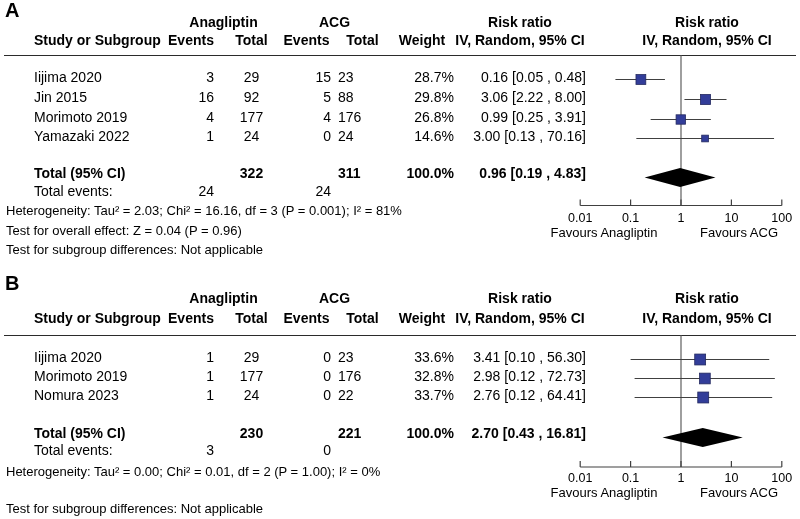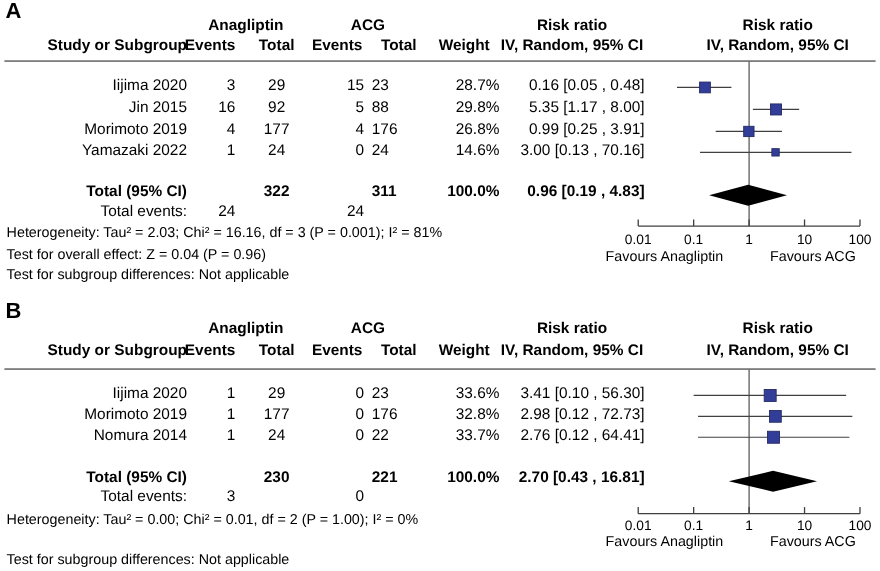--- a/index.html
+++ b/index.html
@@ -4,21 +4,21 @@
 <style>
   html, body { margin:0; padding:0; background:#ffffff; }
   .page {
     position:relative; width:800px; height:519px; background:#ffffff;
     font-family:"Liberation Sans", sans-serif; color:#000; overflow:hidden;
   }
   .panel-label { position:absolute; left:5px; font-size:20px; font-weight:bold; line-height:20px; }
   .row { position:absolute; left:0; width:800px; height:17px; line-height:17px; font-size:14px; white-space:nowrap;margin-left:28px; }
   .hdr { font-weight:bold; }
   .cell { position:absolute; top:0; height:17px; }
-  .c-study { left:6px;  width:136px; text-align:right; }
+  .c-study { left:6px;  width:136px; text-align:left; }
   .c-e1 { left:140px; width:46px;  text-align:right; }
   .c-t1 { left:196px; width:55px;  text-align:center; }
   .c-e2 { left:254px; width:49px;  text-align:right; }
   .c-t2 { left:310px; width:49px;  }
   .c-w  { left:362px; width:64px;  text-align:right; }
   .c-rr { left:426px; width:132px; text-align:right; }
   .c-g1 { left:140px; width:111px; }
   .c-g2 { left:254px; width:105px; }
   .c-plot { left:560px; width:238px; }
   .ctr { text-align:center; }
@@ -64,21 +64,21 @@
     <span class="cell c-rr">0.16 [0.05 , 0.48]</span>
   </div>
 
   <div class="row" style="top:89px">
     <span class="cell c-study">Jin 2015</span>
     <span class="cell c-e1">16</span>
     <span class="cell c-t1">92</span>
     <span class="cell c-e2">5</span>
     <span class="cell c-t2">88</span>
     <span class="cell c-w">29.8%</span>
-    <span class="cell c-rr">5.35 [1.17 , 8.00]</span>
+    <span class="cell c-rr">3.06 [2.22 , 8.00]</span>
   </div>
 
   <div class="row" style="top:109px">
     <span class="cell c-study">Morimoto 2019</span>
     <span class="cell c-e1">4</span>
     <span class="cell c-t1">177</span>
     <span class="cell c-e2">4</span>
     <span class="cell c-t2">176</span>
     <span class="cell c-w">26.8%</span>
     <span class="cell c-rr">0.99 [0.25 , 3.91]</span>
@@ -174,21 +174,21 @@
     <span class="cell c-study">Morimoto 2019</span>
     <span class="cell c-e1">1</span>
     <span class="cell c-t1">177</span>
     <span class="cell c-e2">0</span>
     <span class="cell c-t2">176</span>
     <span class="cell c-w">32.8%</span>
     <span class="cell c-rr">2.98 [0.12 , 72.73]</span>
   </div>
 
   <div class="row" style="top:387px">
-    <span class="cell c-study">Nomura 2014</span>
+    <span class="cell c-study">Nomura 2023</span>
     <span class="cell c-e1">1</span>
     <span class="cell c-t1">24</span>
     <span class="cell c-e2">0</span>
     <span class="cell c-t2">22</span>
     <span class="cell c-w">33.7%</span>
     <span class="cell c-rr">2.76 [0.12 , 64.41]</span>
   </div>
 
   <div class="row hdr" style="top:425px">
     <span class="cell c-study">Total (95% CI)</span>

